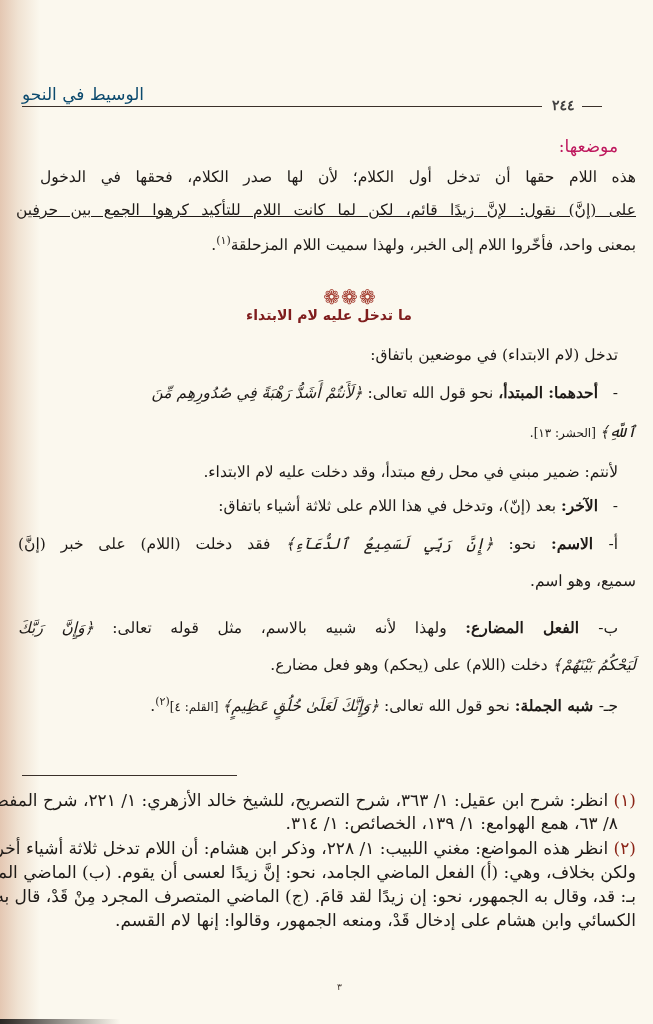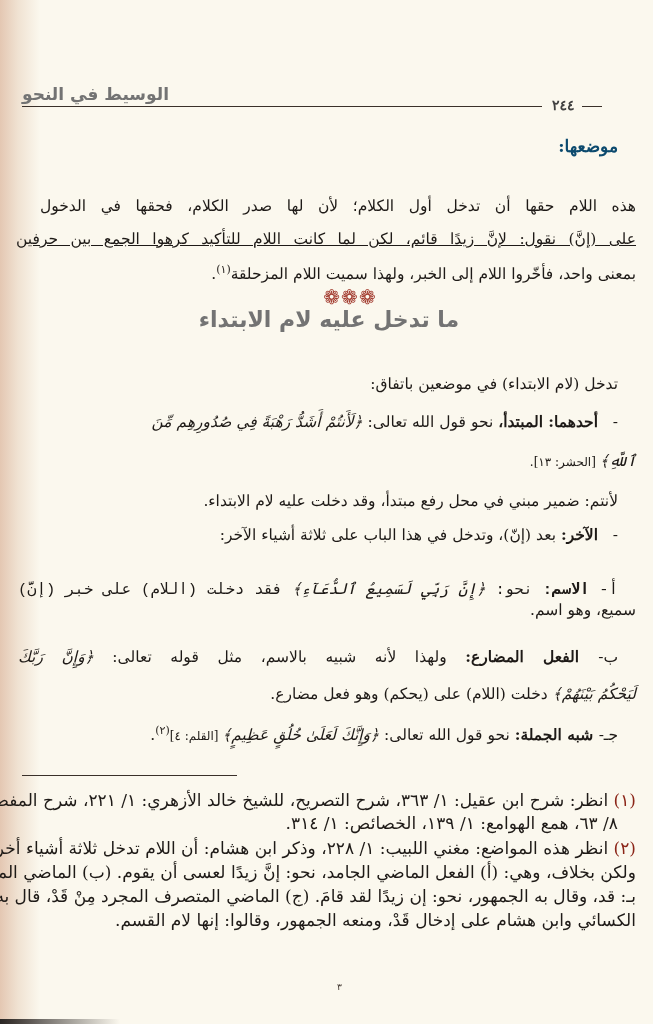--- a/index.html
+++ b/index.html
@@ -13,53 +13,53 @@
       position: absolute; left: 0; top: 0; width: 40px; height: 1024px;
       background: linear-gradient(to right, #e4c7b2 0%, #f0e2d2 45%, #fbf8ee 100%);
     }
     .bottom-edge {
       position: absolute; left: 0; bottom: 0; width: 120px; height: 5px;
       background: linear-gradient(to right, #2a2624, rgba(60,55,50,0));
     }
     .page { position: absolute; left: 22px; top: 0; width: 614px; direction: rtl; }
     .running-title {
       position: absolute; top: 84px; left: 0; direction: rtl;
-      font-family: "DejaVu Sans", sans-serif; font-weight: bold;
-      font-size: 17px; color: #737373;
+      font-family: "DejaVu Sans", sans-serif; font-weight: normal;
+      font-size: 17px; color: #0c4a6e;
     }
     .header-rule {
       position: absolute; top: 106px; left: 0; width: 520px; height: 0;
       border-top: 1.5px solid #3a302a;
     }
     .page-number {
       position: absolute; top: 97px; left: 530px;
       font-family: Liberation Serif, serif; font-weight: bold;
       font-size: 14px; color: #404040; direction: rtl;
     }
     .page-number-dash {
       position: absolute; top: 106px; left: 560px; width: 20px;
       border-top: 1.5px solid #3a302a;
     }
     .line {
       position: absolute; right: 0; width: 620px; text-align: right;
-      font-size: 15.5px; white-space: nowrap; direction: rtl; margin-top: 29px;
+      font-size: 15.5px; white-space: nowrap; direction: rtl;
     }
     .justify { text-align: justify; text-align-last: justify; }
     .section-label {
       position: absolute; top: 136px; right: 18px;
-      font-size: 17px; font-weight: bold; color: #0c4a6e;
+      font-size: 17px; font-weight: normal; color: #be185d;
     }
     .ornament {
       position: absolute; top: 285px; left: 278px; width: 100px; text-align: center;
       color: #a0362a; font-size: 20px; letter-spacing: 1px; direction: ltr;
     }
     .section-heading {
       position: absolute; top: 307px; left: 0; width: 614px; text-align: center;
-      font-family: "DejaVu Sans", sans-serif; font-weight: bold; font-size: 22px;
-      color: #737373;
+      font-family: "DejaVu Sans", sans-serif; font-weight: bold; font-size: 14px;
+      color: #7f1d1d;
     }
     .bold { font-weight: bold; }
     .quran { font-style: italic; }
     .small { font-size: 11px; vertical-align: super; }
     .ref { font-size: 12px; }
     .footnote-rule {
       position: absolute; top: 775px; left: 0; width: 215px;
       border-top: 1px solid #3a302a; right: auto;
     }
     .fn {
@@ -100,24 +100,24 @@
   <div class="line" style="top:383px; right:18px;">
     <span>-</span>&nbsp;&nbsp;&nbsp;<span class="bold">أحدهما: المبتدأ،</span><span> نحو قول الله تعالى: </span><span class="quran">﴿لَأَنتُمْ أَشَدُّ رَهْبَةً فِي صُدُورِهِم مِّنَ</span>
   </div>
   <div class="line" style="top:423px;">
     <span class="quran">ٱللَّهِ﴾</span><span class="ref"> [الحشر: ١٣].</span>
   </div>
 
   <div class="line" style="top:463px; right:18px;">لأنتم: ضمير مبني في محل رفع مبتدأ، وقد دخلت عليه لام الابتداء.</div>
 
   <div class="line" style="top:496px; right:18px;">
-    <span>-</span>&nbsp;&nbsp;&nbsp;<span class="bold">الآخر:</span><span> بعد (إنّ)، وتدخل في هذا الباب على ثلاثة أشياء الآخر:</span>
+    <span>-</span>&nbsp;&nbsp;&nbsp;<span class="bold">الآخر:</span><span> بعد (إنّ)، وتدخل في هذا اللام على ثلاثة أشياء باتفاق:</span>
   </div>
 
-  <div class="line justify" style="top:551px; right:18px; width:600px;font-family:Liberation Mono, monospace;">
+  <div class="line justify" style="top:534px; right:18px; width:600px;">
     <span>أ-</span><span class="bold"> الاسم:</span><span> نحو: </span><span class="quran">﴿إِنَّ رَبِّي لَسَمِيعُ ٱلدُّعَآءِ﴾</span><span> فقد دخلت (اللام) على خبر (إنَّ)</span>
   </div>
   <div class="line" style="top:572px;">سميع، وهو اسم.</div>
 
   <div class="line justify" style="top:618px; right:18px; width:600px;">
     <span>ب-</span><span class="bold"> الفعل المضارع:</span><span> ولهذا لأنه شبيه بالاسم، مثل قوله تعالى: </span><span class="quran">﴿وَإِنَّ رَبَّكَ</span>
   </div>
   <div class="line" style="top:656px;">
     <span class="quran">لَيَحْكُمُ بَيْنَهُمْ﴾</span><span> دخلت (اللام) على (يحكم) وهو فعل مضارع.</span>
   </div>

